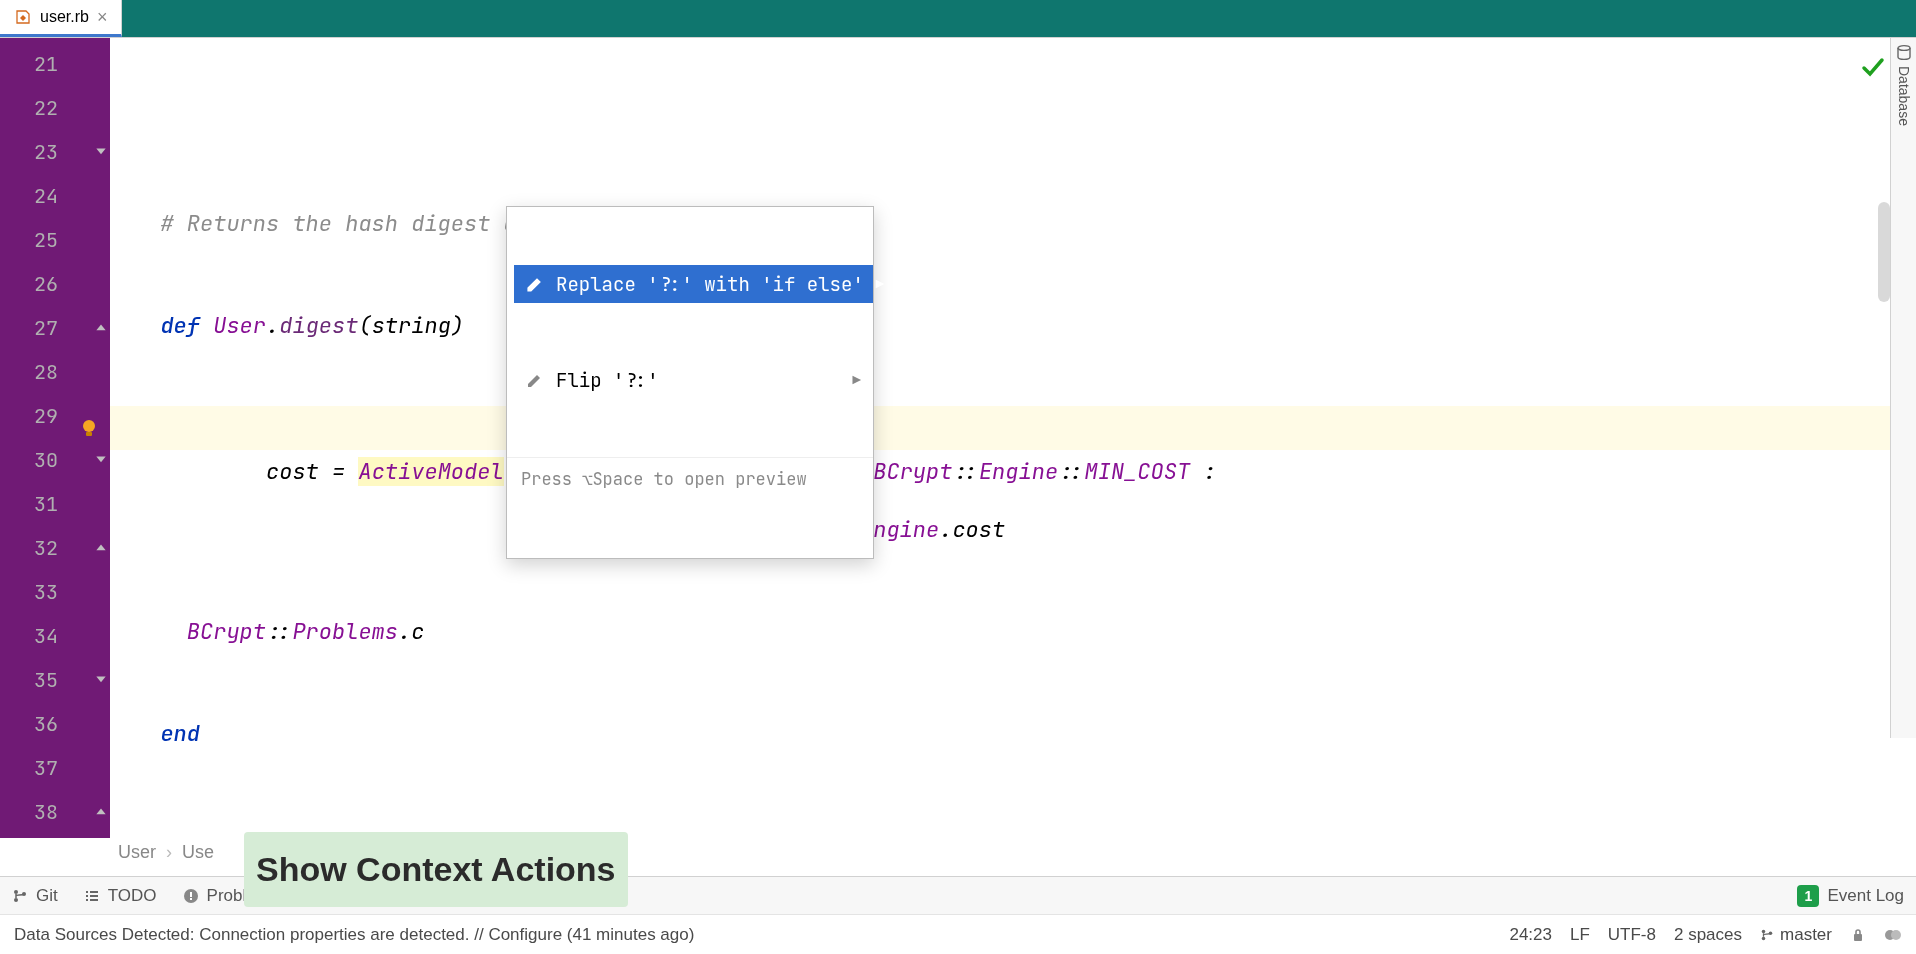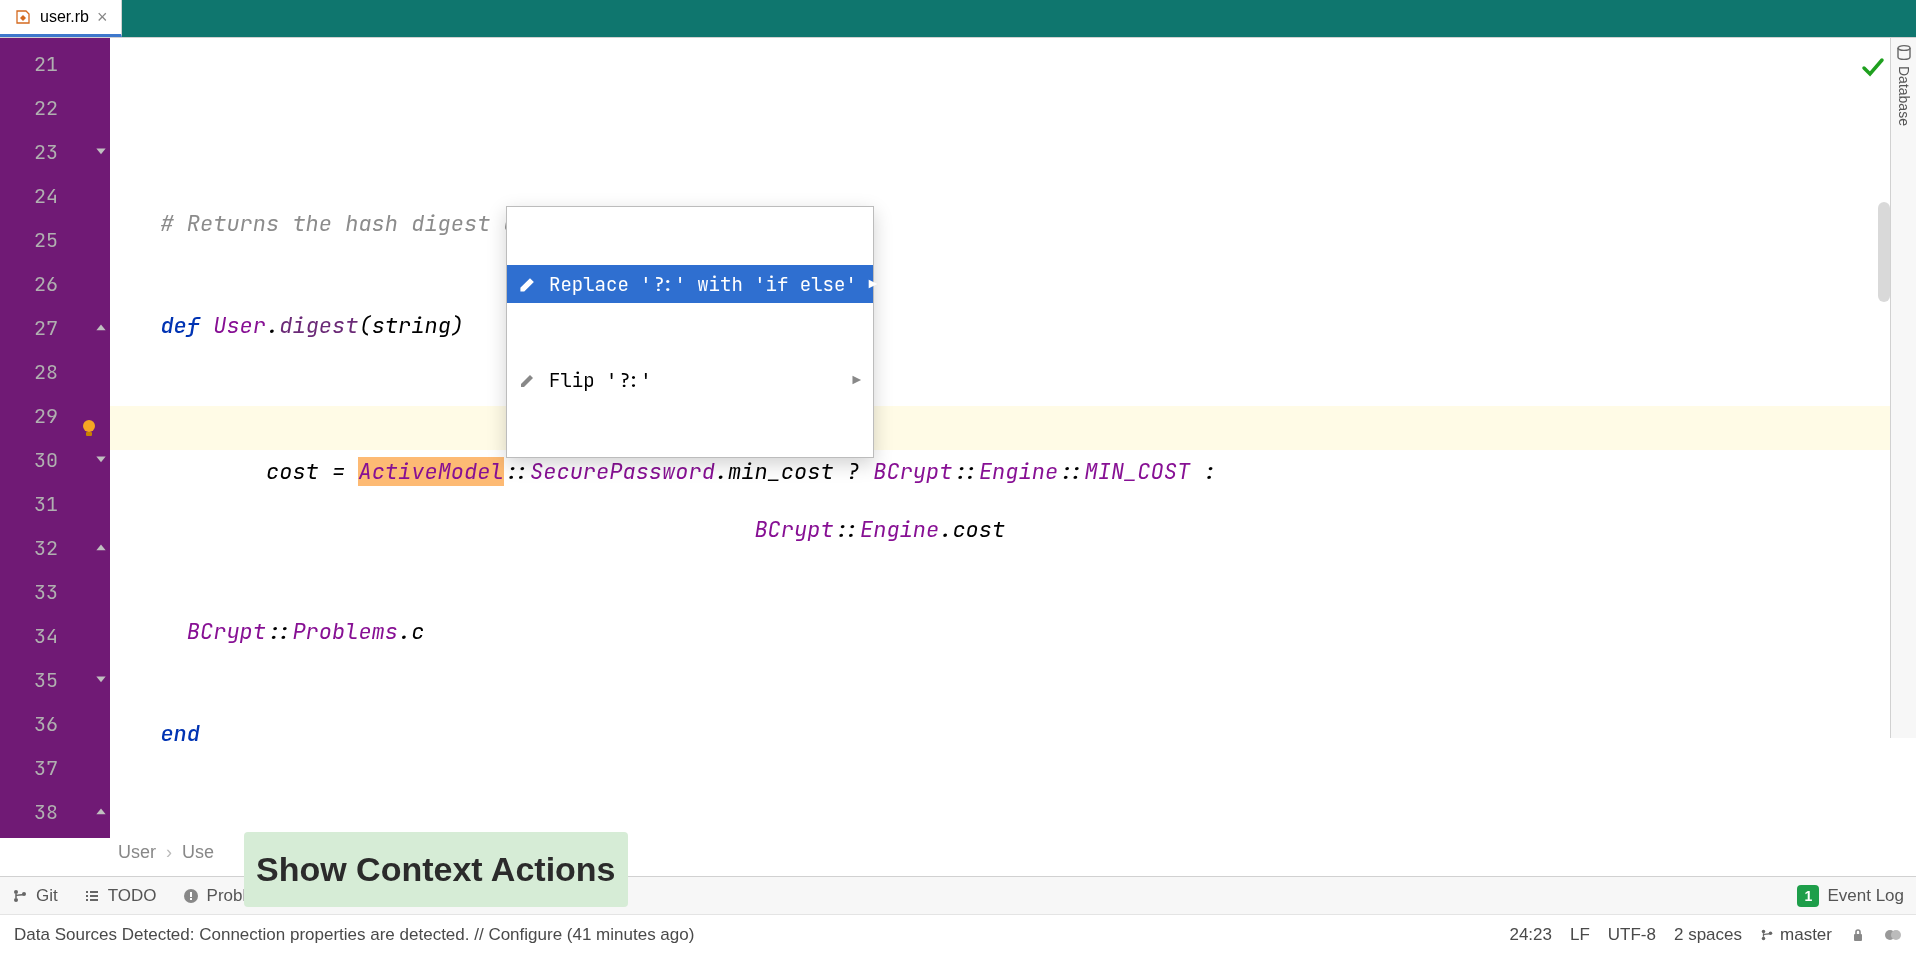--- a/index.html
+++ b/index.html
@@ -76,21 +76,21 @@
   padding-top: 4px;
   white-space: pre;
   position: relative;
 }
 .code-row {
   height: 44px;
   line-height: 44px;
   padding-left: 24px;
 }
 .hl-line { background: #fffbe6; }
-.sel { background: #fdba74; }
+.sel { background: #fef9c3; }
 .kw { color: #0033b3; font-weight: 500; }
 .const { color: #871094; }
 .method { color: #6b2a77; }
 .comment { color: #8c8c8c; }
 .local { color: #000; }
 .bulb {
   position: absolute;
   left: -32px;
   top: 50%;
   transform: translateY(-50%);
@@ -108,20 +108,21 @@
   font-style: normal;
 }
 .menu-item {
   height: 38px;
   display: flex;
   align-items: center;
   padding: 0 12px;
   font-size: 19px;
   gap: 12px;
   cursor: pointer;
+  margin-left: 7px;
 }
 .menu-item.selected { background: #2f6fd0; color: #fff; }
 .menu-item .arrow { margin-left: auto; font-size: 14px; }
 .menu-footer {
   padding: 10px 14px;
   color: #8a8a8a;
   font-size: 17px;
   border-top: 1px solid #eee;
 }
 .inspection-check {
@@ -344,20 +345,21 @@
         <span>Replace '?:' with 'if else'</span>
         <span class="arrow">▶</span>
       </div>
       <div class="menu-item">
         <span><svg width="18" height="18" viewBox="0 0 18 18">
               <path d="M2 13 L11 4 L14 7 L5 16 L2 16 Z" fill="#888"></path>
             </svg></span>
         <span>Flip '?:'</span>
         <span class="arrow" style="color:#888;">▶</span>
       </div>
+      <div class="menu-footer">Press ⌥Space to open preview</div>
     </div>
   </div>
 </div>
 
 <div class="inspection-check">
   <svg width="26" height="26" viewBox="0 0 26 26">
       <path d="M4 14 L10 20 L22 6" stroke="#1fa01f" stroke-width="3.5" fill="none" stroke-linecap="round"></path>
     </svg>
 </div>
 <div class="scroll-marker"></div>

